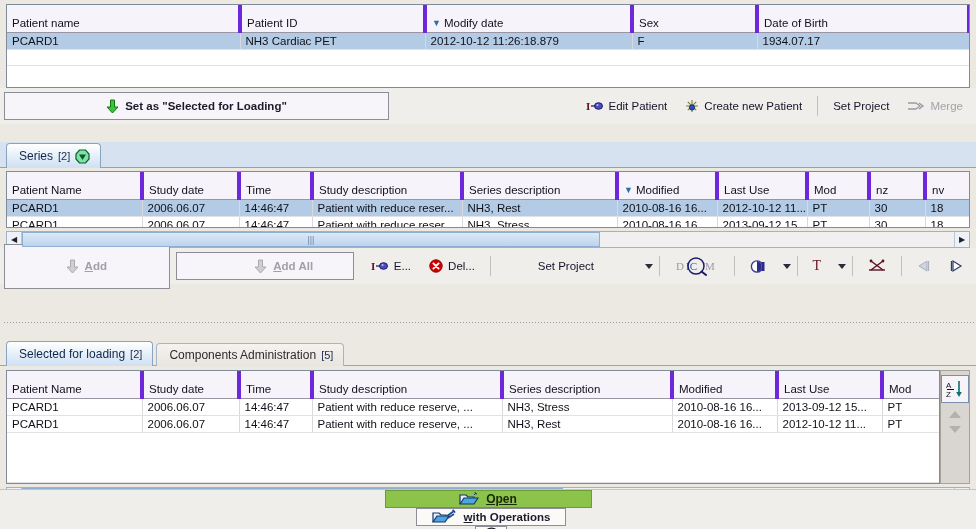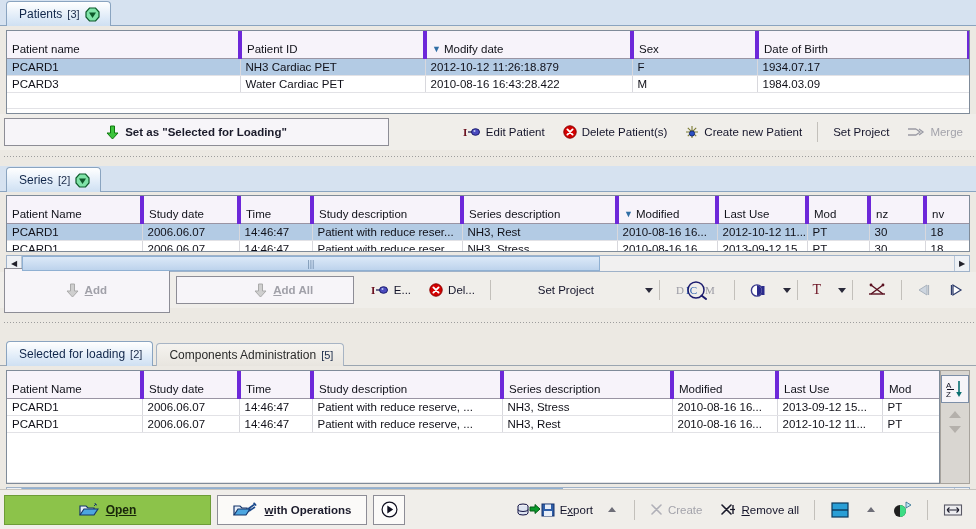--- a/index.html
+++ b/index.html
@@ -162,21 +162,21 @@
     border: 1px solid #7d8fa8; display: flex; align-items: center; justify-content: center;
   }
   .tri { width: 0; height: 0; border-left: 6px solid transparent; border-right: 6px solid transparent; }
   .tri.up { border-bottom: 7px solid #b4b0ab; }
   .tri.down { border-top: 7px solid #b4b0ab; }
 
   
   .bottombar {
     position: absolute; left: 0; bottom: 0; width: 976px; height: 40px;
     background: #f0eeea; border-top: 1px solid #c8c5bf;
-    display: flex; align-items: center; padding: 0 4px;
+    display: flex; align-items: center; padding: 0 4px; flex-direction: column;
   }
   .openbtn {
     width: 207px; height: 30px;
     background: #8cc34a; border: 1px solid #6d9c36;
     display: flex; align-items: center; justify-content: center; gap: 7px;
     font-size: 12px; font-weight: bold; color: #18260a;
   }
   .opsbtn {
     width: 150px; height: 30px; margin-left: 6px;
     background: #fbfaf8; border: 1px solid #8d8d96;
@@ -192,32 +192,20 @@
 
   .icon { display: inline-flex; align-items: center; justify-content: center; }
 </style>
 </head>
 <body>
 
 <div class="app">
 
   <div class="panel" style="top:0;height:158px;">
 
-    <div class="tabstrip">
-      <div class="tab">
-        <span>Patients</span>
-        <span class="cnt">[3]</span>
-        <span class="hexicon">
-          <svg width="15" height="15" viewBox="0 0 15 15">
-            <polygon points="4.5,1 10.5,1 14,5 14,10 10.5,14 4.5,14 1,10 1,5" fill="#7fe3a8" stroke="#0d5a2a" stroke-width="1.2"></polygon>
-            <polygon points="4,5.5 11,5.5 7.5,11" fill="#0d5a2a"></polygon>
-          </svg>
-        </span>
-      </div>
-    </div>
 
     <div class="tablewrap" style="height:84px;">
       <table class="grid">
         <colgroup>
           <col style="width:233px">
             <col style="width:185px">
             <col style="width:207px">
             <col style="width:125px">
             <col style="width:212px">
         </colgroup>
@@ -231,27 +219,20 @@
         </tr>
         </thead>
         <tbody>
           <tr class="sel">
             <td>PCARD1</td>
             <td>NH3 Cardiac PET</td>
             <td>2012-10-12 11:26:18.879</td>
             <td>F</td>
             <td>1934.07.17</td>
           </tr>
-          <tr>
-            <td>PCARD3</td>
-            <td>Water Cardiac PET</td>
-            <td>2010-08-16 16:43:28.422</td>
-            <td>M</td>
-            <td>1984.03.09</td>
-          </tr>
           <tr class="blank">
             <td colspan="5" style="height:16px;border-right:none;"></td>
           </tr>
         </tbody>
       </table>
     </div>
 
     <div class="toolbar" style="height:36px;">
       <div class="tbtn" style="width:385px;height:28px;">
         <span class="icon">
@@ -269,29 +250,20 @@
           <svg width="18" height="12" viewBox="0 0 18 12">
             <text x="0" y="10" font-size="11" font-family="Liberation Serif, serif" font-weight="bold" fill="#6a0f1e">I</text>
             <path d="M5 6 H9" stroke="#303060" stroke-width="1.4"></path>
             <ellipse cx="12.5" cy="6" rx="4" ry="3.3" fill="#4b4bbf" stroke="#1c1c6e" stroke-width="1"></ellipse>
             <circle cx="11.5" cy="5" r="1" fill="#b9c6ef"></circle>
           </svg>
         </span>
         <span>Edit Patient</span>
       </div>
 
-      <div class="flat">
-        <span class="icon">
-          <svg width="14" height="14" viewBox="0 0 14 14">
-              <circle cx="7" cy="7" r="6.2" fill="#d40000" stroke="#8c0000" stroke-width="1"></circle>
-              <path d="M4.4 4.4 L9.6 9.6 M9.6 4.4 L4.4 9.6" stroke="#fff" stroke-width="1.9" stroke-linecap="round"></path>
-            </svg>
-        </span>
-        <span>Delete Patient(s)</span>
-      </div>
 
       <div class="flat">
         <span class="icon">
           <svg width="14" height="14" viewBox="0 0 14 14">
             <path d="M7 1 L7 13 M1 7 L13 7 M2.8 2.8 L11.2 11.2 M11.2 2.8 L2.8 11.2" stroke="#7a7a30" stroke-width="1.1"></path>
             <circle cx="7" cy="8.5" r="2.6" fill="#2b4fc4" stroke="#13266b" stroke-width="0.9"></circle>
           </svg>
         </span>
         <span>Create new Patient</span>
       </div>
@@ -309,21 +281,21 @@
             <path d="M12 3 L16 6 L12 9" stroke="#9a9aa4" stroke-width="1.3" fill="none"></path>
           </svg>
         </span>
         <span>Merge</span>
       </div>
     </div>
   </div>
 
   <div class="dotsep" style="position:absolute;top:152px;left:2px;width:972px;"></div>
 
-  <div class="panel" style="top:166px;height:164px;">
+  <div class="panel" style="top:142px;height:164px;">
 
     <div class="tabstrip">
       <div class="tab">
         <span>Series</span>
         <span class="cnt">[2]</span>
         <span class="hexicon">
           <svg width="15" height="15" viewBox="0 0 15 15">
             <polygon points="4.5,1 10.5,1 14,5 14,10 10.5,14 4.5,14 1,10 1,5" fill="#7fe3a8" stroke="#0d5a2a" stroke-width="1.2"></polygon>
             <polygon points="4,5.5 11,5.5 7.5,11" fill="#0d5a2a"></polygon>
           </svg>

